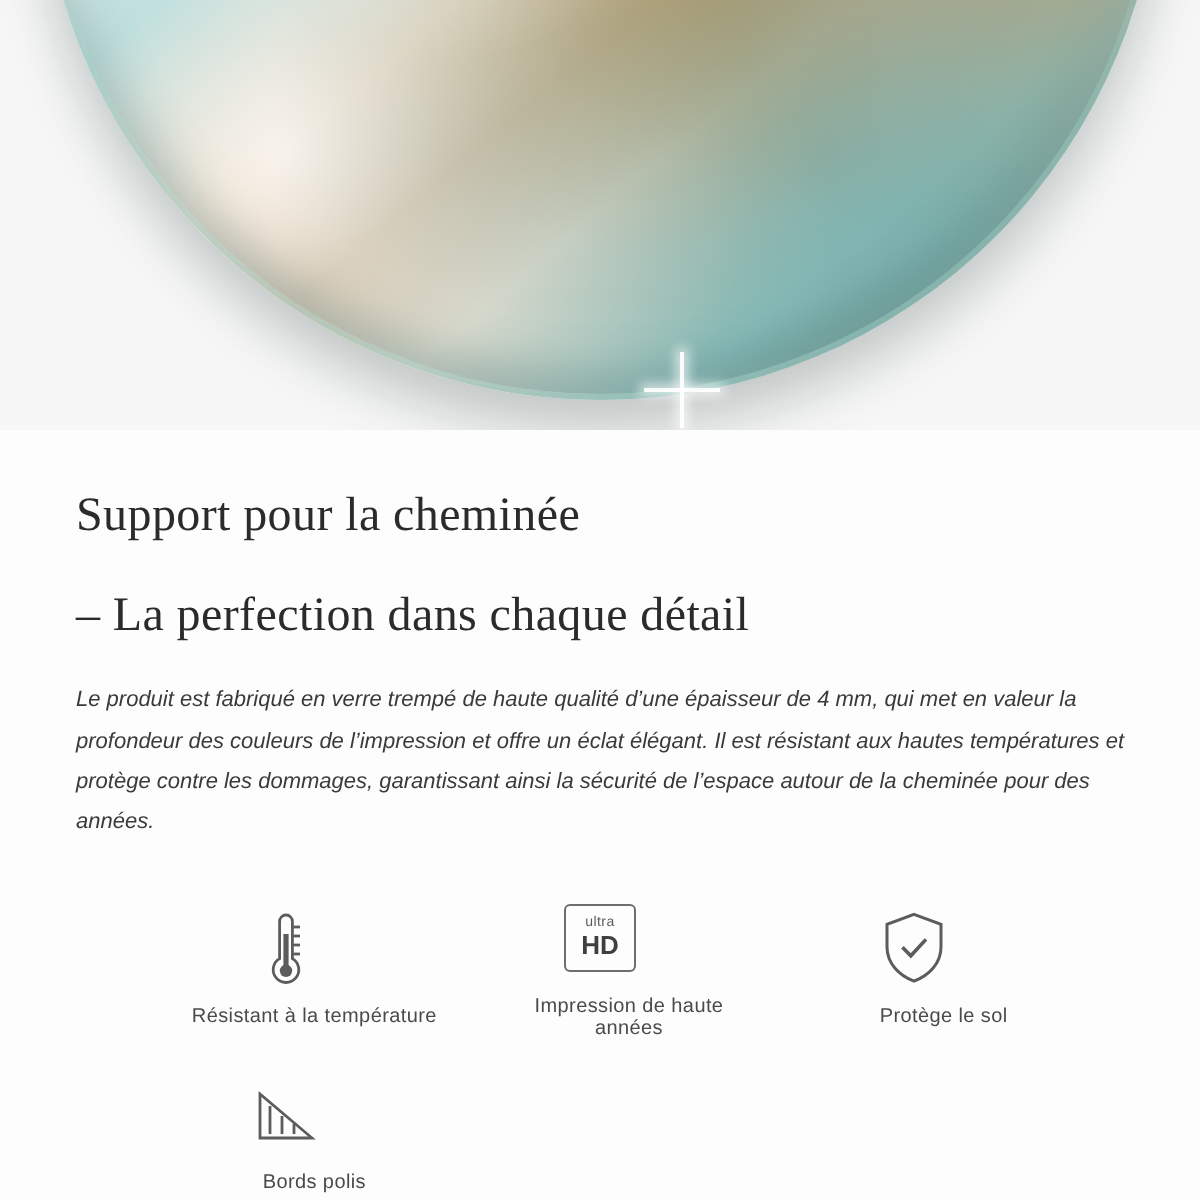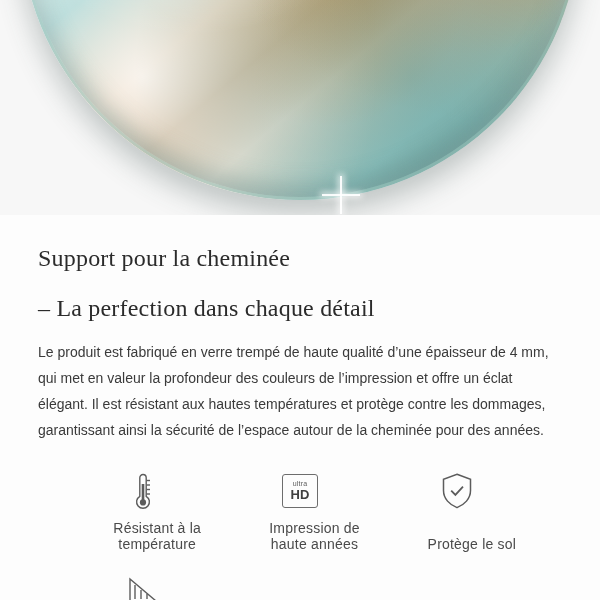--- a/index.html
+++ b/index.html
@@ -120,51 +120,52 @@
     font-size: 24px;
     line-height: 1.32;
     color: #2b2b2b;
     font-weight: 400;
     margin: 0 0 16px 0;
     letter-spacing: 0.2px;
   }
   .headline .line2 { display: block; margin-top: 18px; }
 
   .paragraph {
-    font-size: 14px;
+    font-size: 11px;
     line-height: 1.85;
     color: #3a3a3a;
     margin: 0;
     max-width: 528px;
+    font-style: italic;
   }
 
   
   .features {
     margin-top: 24px;
     display: grid;
     grid-template-columns: repeat(3, 1fr);
     row-gap: 14px;
     padding: 0 26px;
   }
   .feature {
     display: flex;
     flex-direction: column;
     align-items: center;
-    justify-content: space-between;
+    justify-content: center;
   }
   .feature-icon {
     height: 46px;
     display: flex;
     align-items: center;
     justify-content: center;
     color: #5c5c5c;
   }
   .feature-label {
     margin-top: 6px;
-    font-size: 14px;
+    font-size: 10px;
     color: #4a4a4a;
     text-align: center;
     letter-spacing: 0.2px;
     margin-left: 29px;
   }
   .ultrahd {
     width: 34px;
     height: 32px;
     border: 1.4px solid #6d6d6d;
     border-radius: 3px;

